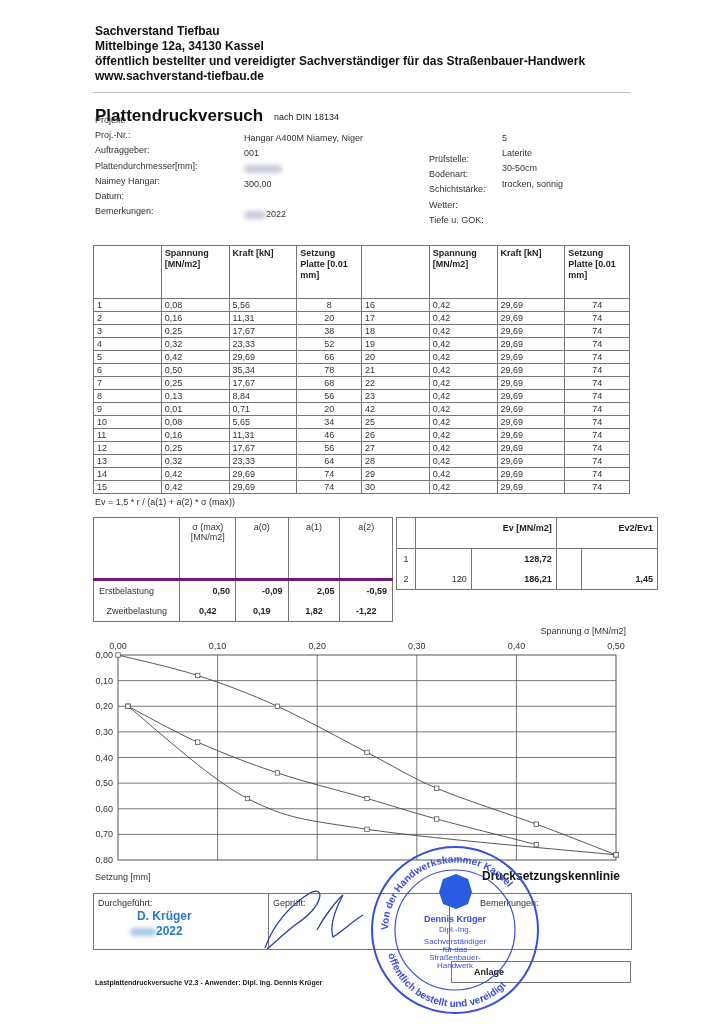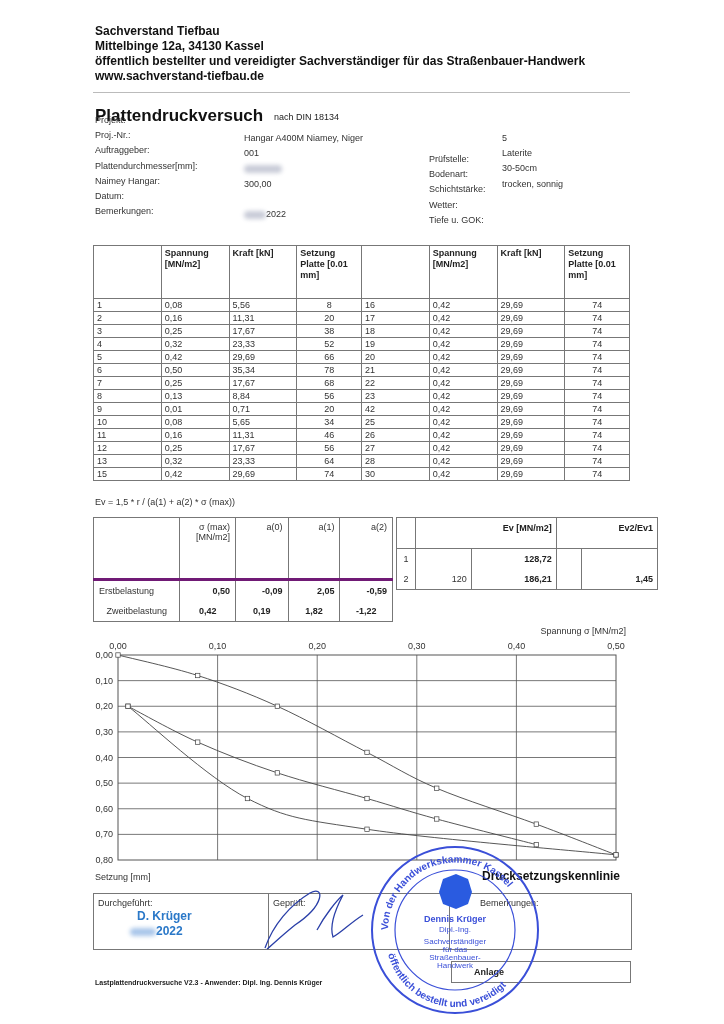--- a/index.html
+++ b/index.html
@@ -19,21 +19,21 @@
 
   table { border-collapse:collapse; }
   .mt { position:absolute; left:93px; top:245px; width:537px; font-size:9px; color:#333; }
   .mt td, .mt th { border:1px solid #777; padding:0 3px; height:12px; line-height:12px; text-align:left; font-weight:normal; }
   .mt th { vertical-align:top; height:50px; font-weight:bold; color:#222; line-height:11px; padding-top:2px; }
   .mt td.c { text-align:center; }
 
   .formula { left:95px; top:497px; font-size:9px; color:#333; }
   .rt { position:absolute; left:93px; top:517px; width:300px; font-size:9px; color:#333; }
   .rt td { border-left:1px solid #777; border-right:1px solid #777; padding:0 5px; text-align:right; height:20px; }
-  .rt tr.h td { height:56px; vertical-align:top; padding-top:4px; }
+  .rt tr.h td { height:56px; vertical-align:top; padding-top:4px; text-align:center; }
   .rt tr.h td:first-child { text-align:left; }
   .rt tr.sep td { border-top:3px solid #701a75; }
   .rt tr.last td { border-bottom:1px solid #777;text-align:center; }
   .rt td.lbl { text-align:left; }
   .rt td.b { font-weight:bold; color:#222; }
   .rt { border:1px solid #777; }
 
   .et { position:absolute; left:396px; top:517px; width:262px; font-size:9px; color:#333; border:1px solid #777; }
   .et td { padding:0 4px; text-align:right; height:20px; }
   .et td.bl { border-left:1px solid #777; }
@@ -235,20 +235,30 @@
         <td>0,42</td>
         <td>29,69</td>
         <td class="c">74</td>
       </tr>
       <tr>
         <td>13</td>
         <td>0,32</td>
         <td>23,33</td>
         <td class="c">64</td>
         <td>28</td>
+        <td>0,42</td>
+        <td>29,69</td>
+        <td class="c">74</td>
+      </tr>
+      <tr>
+        <td>14</td>
+        <td>0,42</td>
+        <td>29,69</td>
+        <td class="c">74</td>
+        <td>29</td>
         <td>0,42</td>
         <td>29,69</td>
         <td class="c">74</td>
       </tr>
       <tr>
         <td>15</td>
         <td>0,42</td>
         <td>29,69</td>
         <td class="c">74</td>
         <td>30</td>

